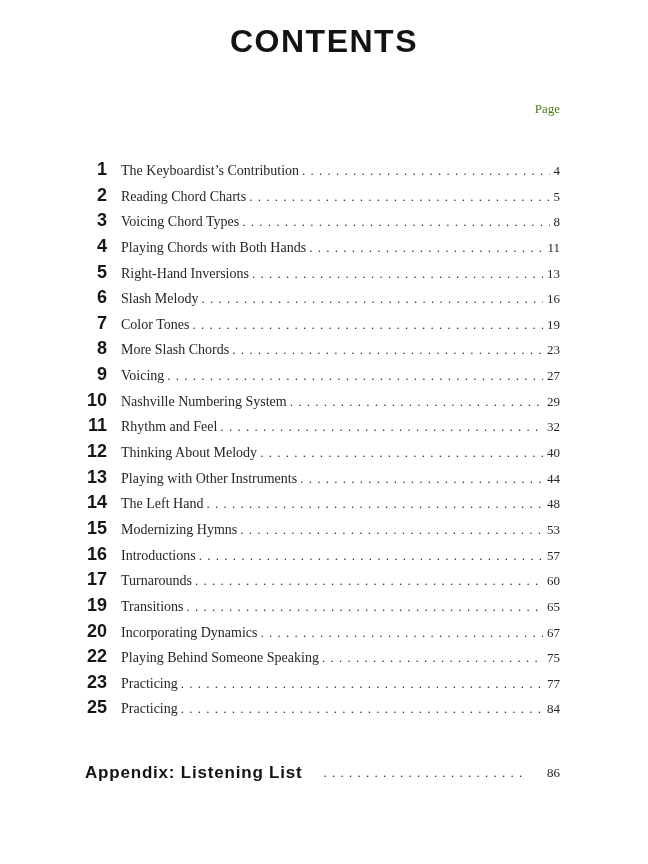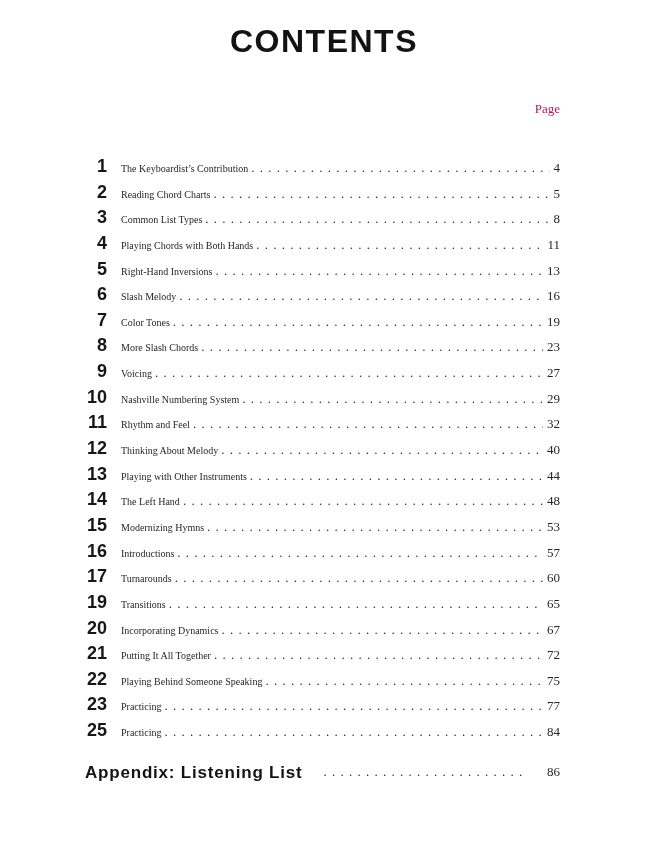--- a/index.html
+++ b/index.html
@@ -27,21 +27,21 @@
     font-weight: bold;
     font-size: 32px;
     letter-spacing: 1.5px;
     color: #131313;
   }
   .page-label {
     position: absolute;
     top: 101px;
     right: 88px;
     font-size: 13px;
-    color: #be185d;
+    color: #4d7c0f;
   }
   .toc {
     position: absolute;
     top: 120px;
     left: 85px;
     width: 475px;
   }
   .toc-row {
     height: 25.65px;
     display: flex;
@@ -54,21 +54,21 @@
     flex: 0 0 22px;
     text-align: right;
     font-family: "Liberation Sans", sans-serif;
     font-weight: bold;
     font-size: 18px;
     color: #161616;
     line-height: 1;
   }
   .chapter-title {
     margin-left: 14px;
-    font-size: 10px;
+    font-size: 14px;
     white-space: nowrap;
     color: #262626;
     margin-top: 39px;
   }
   .dots {
     flex: 1 1 auto;
     overflow: hidden;
     white-space: nowrap;
     font-size: 13px;
     letter-spacing: 1px;
@@ -84,21 +84,21 @@
     font-size: 13px;
     color: #262626;
     flex: 0 0 auto;
   }
   .appendix-row {
     position: absolute;
     top: 761px;
     left: 85px;
     width: 475px;
     display: flex;
-    align-items: flex-start;
+    align-items: center;
     padding-top: 3px;
     gap: 18px;
   }
   .appendix-title {
     font-family: "Liberation Sans", sans-serif;
     font-weight: bold;
     font-size: 17px;
     letter-spacing: 0.8px;
     color: #131313;
     white-space: nowrap;
@@ -124,21 +124,21 @@
 
     <div class="toc-row">
       <span class="num">2</span>
       <span class="chapter-title">Reading Chord Charts</span>
       <span class="dots"></span>
       <span class="pg">5</span>
     </div>
 
     <div class="toc-row">
       <span class="num">3</span>
-      <span class="chapter-title">Common List Types</span>
+      <span class="chapter-title">Voicing Chord Types</span>
       <span class="dots"></span>
       <span class="pg">8</span>
     </div>
 
     <div class="toc-row">
       <span class="num">4</span>
       <span class="chapter-title">Playing Chords with Both Hands</span>
       <span class="dots"></span>
       <span class="pg">11</span>
     </div>
@@ -242,26 +242,20 @@
       <span class="pg">65</span>
     </div>
 
     <div class="toc-row">
       <span class="num">20</span>
       <span class="chapter-title">Incorporating Dynamics</span>
       <span class="dots"></span>
       <span class="pg">67</span>
     </div>
 
-    <div class="toc-row">
-      <span class="num">21</span>
-      <span class="chapter-title">Putting It All Together</span>
-      <span class="dots"></span>
-      <span class="pg">72</span>
-    </div>
 
     <div class="toc-row">
       <span class="num">22</span>
       <span class="chapter-title">Playing Behind Someone Speaking</span>
       <span class="dots"></span>
       <span class="pg">75</span>
     </div>
 
     <div class="toc-row">
       <span class="num">23</span>

